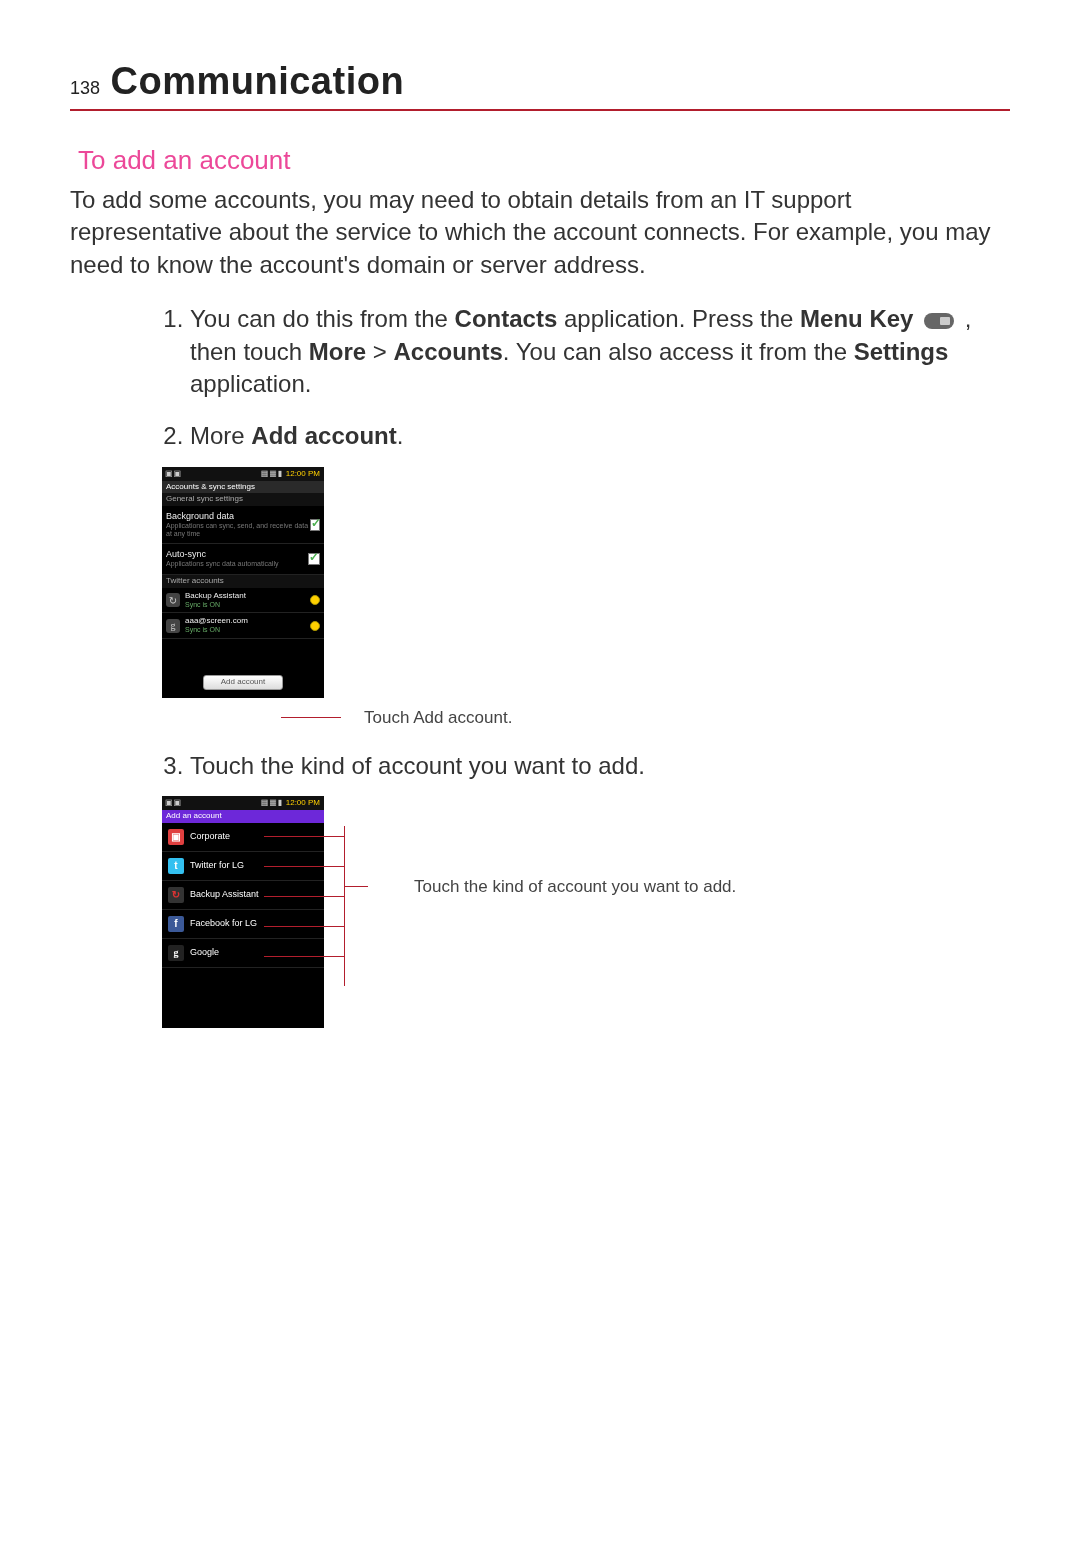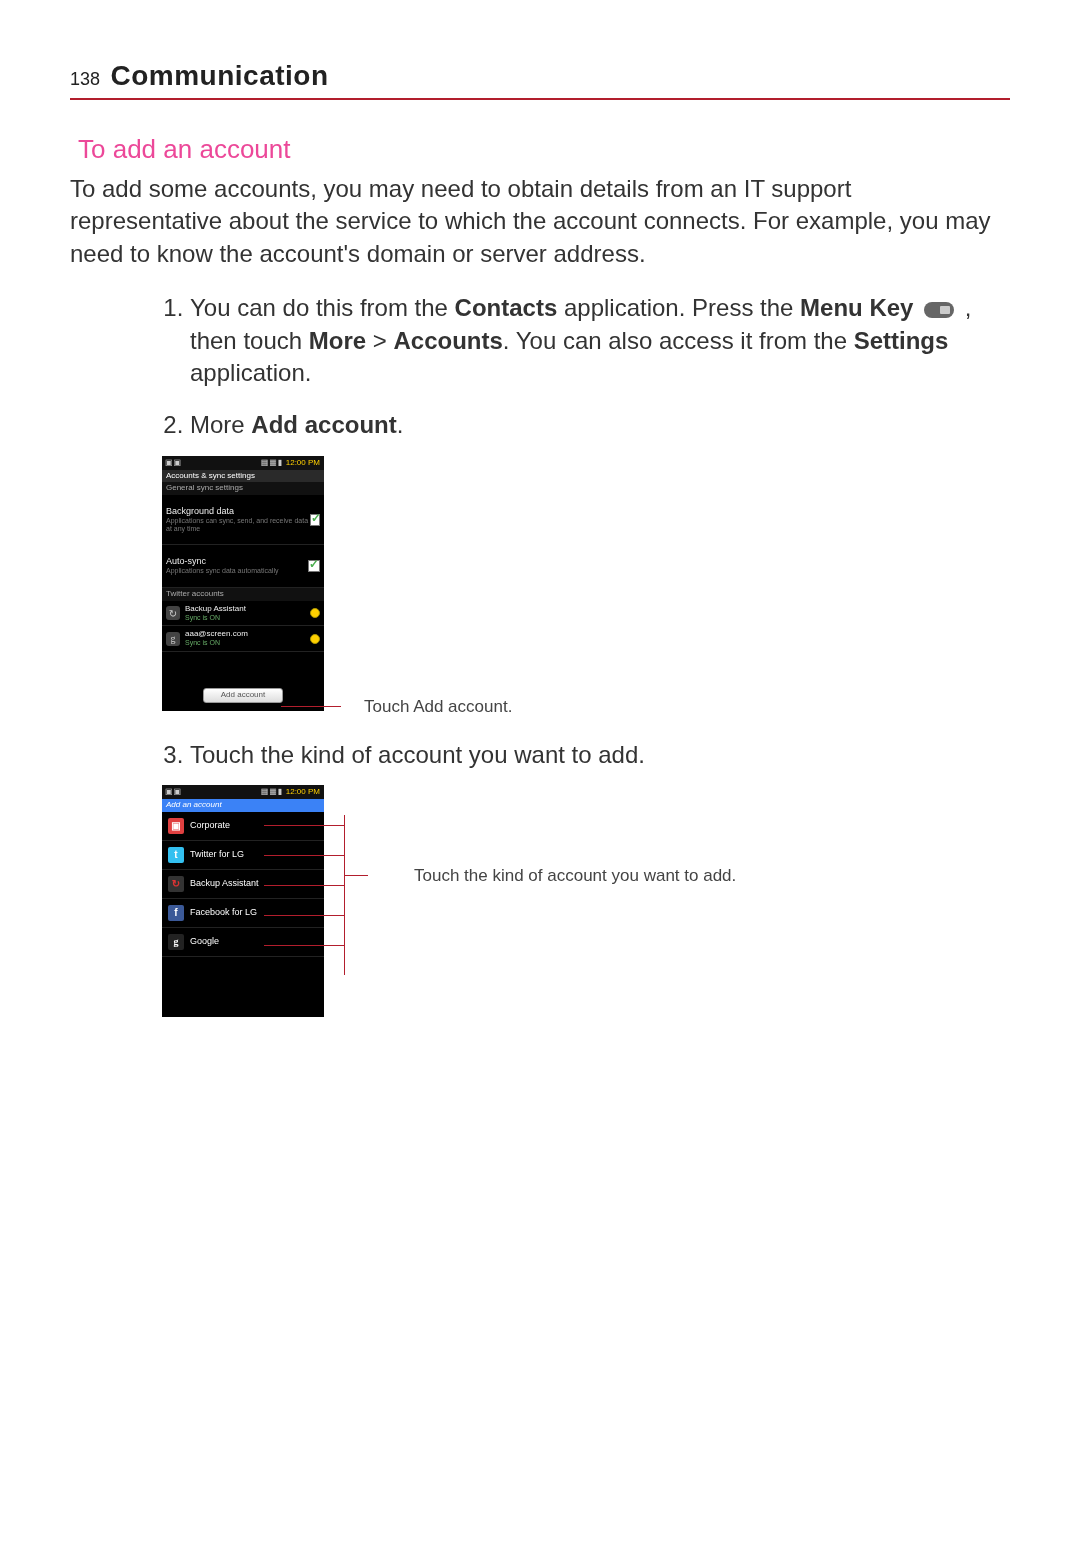--- a/index.html
+++ b/index.html
@@ -14,21 +14,21 @@
     border-bottom: 2px solid #b21e2d;
     padding-bottom: 6px;
     margin-bottom: 34px;
   }
   .page-number {
     font-size: 18px;
     color: #222;
     margin-right: 6px;
   }
   .chapter-title {
-    font-size: 28px;
+    font-size: 38px;
     font-weight: bold;
     color: #222;
     letter-spacing: 0.5px;
   }
   .section-heading {
     color: #ec4899;
     font-size: 26px;
     font-weight: normal;
     margin-bottom: 8px;
     margin-left: 8px;
@@ -115,21 +115,21 @@
   }
   .sub-header {
     background: #111;
     color: #aaa;
     font-size: 8px;
     padding: 2px 4px;
   }
   .setting-item {
     background: #000;
     border-bottom: 1px solid #222;
-    padding: 12px 4px;
+    padding: 6px 4px;
     display: flex;
     justify-content: space-between;
     align-items: center;
   }
   .setting-text .s-title { color:#eee; font-size:9px; }
   .setting-text .s-sub { color:#777; font-size:7px; }
   .check-box {
     width: 12px; height: 12px;
     border: 1px solid #777;
     background: #fff;
@@ -303,21 +303,21 @@
   <li>
     <span>Touch the kind of account you want to add.</span>
 
     
     <div class="figure-row figure2-block" style="margin-top:14px;">
       <div class="phone">
         <div class="status-bar">
           <span class="status-icons-left"><span>▣</span><span>▣</span></span>
           <span class="status-icons-right"><span>▦</span><span>▦</span><span>▮</span> <span class="status-time">12:00 PM</span></span>
         </div>
-        <div class="screen-title" style="background:#3b82f6;font-style:italic;">Add an account</div>
+        <div class="screen-title" style="background:#6d28d9;">Add an account</div>
         <div class="account-type-item">
           <div class="type-icon ic-corp">▣</div>
           <div class="type-label">Corporate</div>
         </div>
         <div class="account-type-item">
           <div class="type-icon ic-tw">t</div>
           <div class="type-label">Twitter for LG</div>
         </div>
         <div class="account-type-item">
           <div class="type-icon ic-ba">↻</div>

